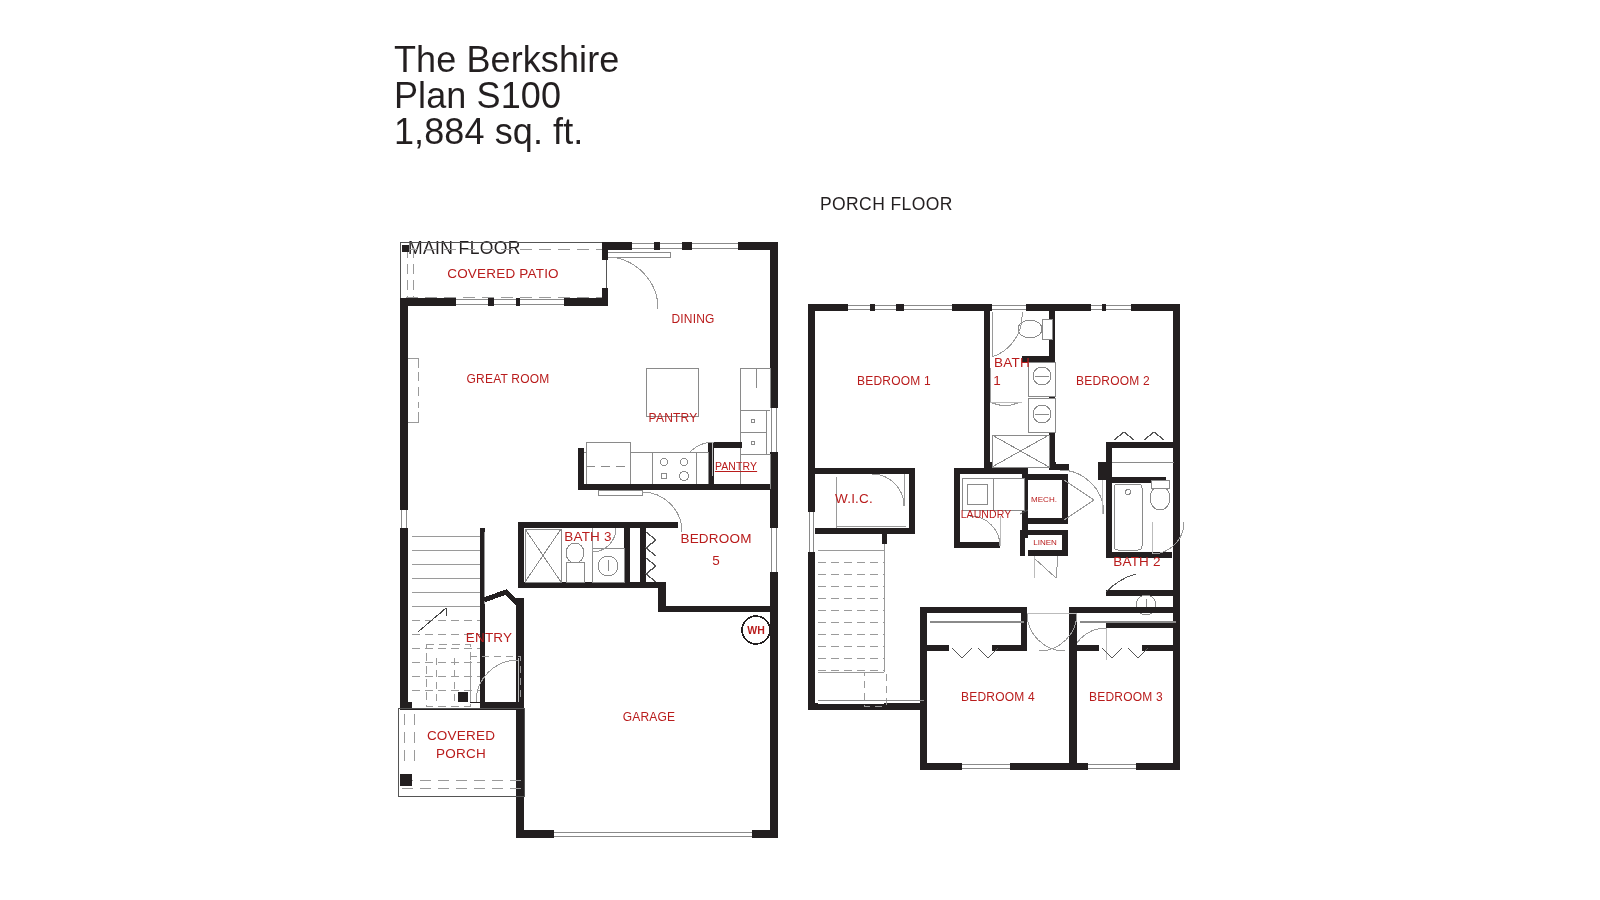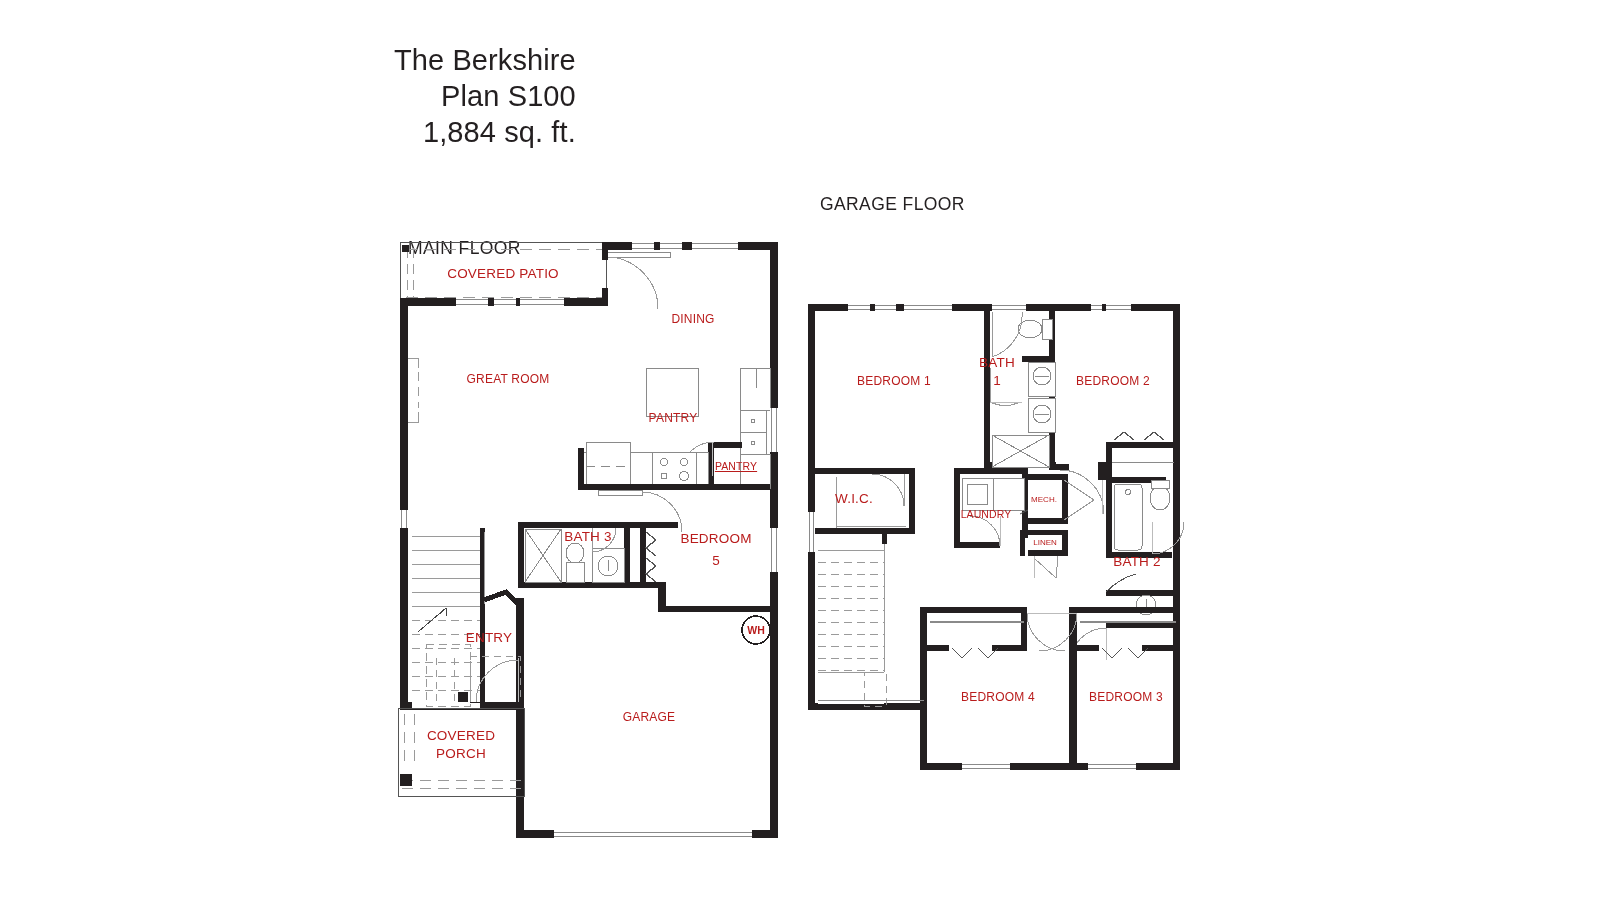--- a/index.html
+++ b/index.html
@@ -22,25 +22,24 @@
     width: 1600px;
     height: 900px;
   }
 
   
   #title-block {
     position: absolute;
     left: 394px;
     top: 42px;
     line-height: 36px;
-    font-size: 29px;
+    font-size: 36px;
     font-weight: 400;
     letter-spacing: 0.1px;
     color: #231f20;
-    text-align: right;
   }
   #title-block div { white-space: nowrap; }
 
   
   .floor-caption {
     position: absolute;
     font-size: 17.5px;
     letter-spacing: 0.4px;
     color: #231f20;
     white-space: nowrap;
@@ -76,21 +75,21 @@
 
 <div id="stage">
 
   <div id="title-block">
     <div>The Berkshire</div>
     <div>Plan S100</div>
     <div>1,884 sq. ft.</div>
   </div>
 
   <div class="floor-caption" id="caption-main">MAIN FLOOR</div>
-  <div class="floor-caption" id="caption-upper">GARAGE FLOOR</div>
+  <div class="floor-caption" id="caption-upper">PORCH FLOOR</div>
 
   <div class="plan" id="plan-main">
     <svg viewBox="0 0 392 605" xmlns="http://www.w3.org/2000/svg" shape-rendering="crispEdges">
       <defs>
         <g id="mf-defs"></g>
       </defs>
 
       <g stroke="#555" stroke-width="1" fill="none">
         <rect x="4" y="2" width="206" height="62"></rect>
       </g>
@@ -590,21 +589,21 @@
       </g>
 
       <g stroke="#9a9a9a" stroke-width="1" fill="none">
         <path d="M271 311 A 38 38 0 0 1 233 349"></path>
         <line x1="271" y1="311" x2="240" y2="311" stroke="#bbb"></line>
       </g>
     </svg>
 
     <div class="rlabel lg" style="left:88px; top:79px;">BEDROOM 1</div>
     <div class="rlabel lg" style="left:307px; top:79px;">BEDROOM 2</div>
-    <div class="rlabel md" style="left:191px; top:60px;">BATH</div>
+    <div class="rlabel md" style="left:206px; top:60px;">BATH</div>
     <div class="rlabel md" style="left:191px; top:78px;">1</div>
     <div class="rlabel md" style="left:331px; top:259px;">BATH 2</div>
     <div class="rlabel md" style="left:48px; top:196px;">W.I.C.</div>
     <div class="rlabel sm" style="left:180px; top:212px;">LAUNDRY</div>
     <div class="rlabel xs" style="left:238px; top:197px;">MECH.</div>
     <div class="rlabel xs" style="left:239px; top:240px;">LINEN</div>
     <div class="rlabel lg" style="left:320px; top:395px;">BEDROOM 3</div>
     <div class="rlabel lg" style="left:192px; top:395px;">BEDROOM 4</div>
 
     <svg style="position:absolute; left:0; top:0; width:378px; height:472px; pointer-events:none;">

